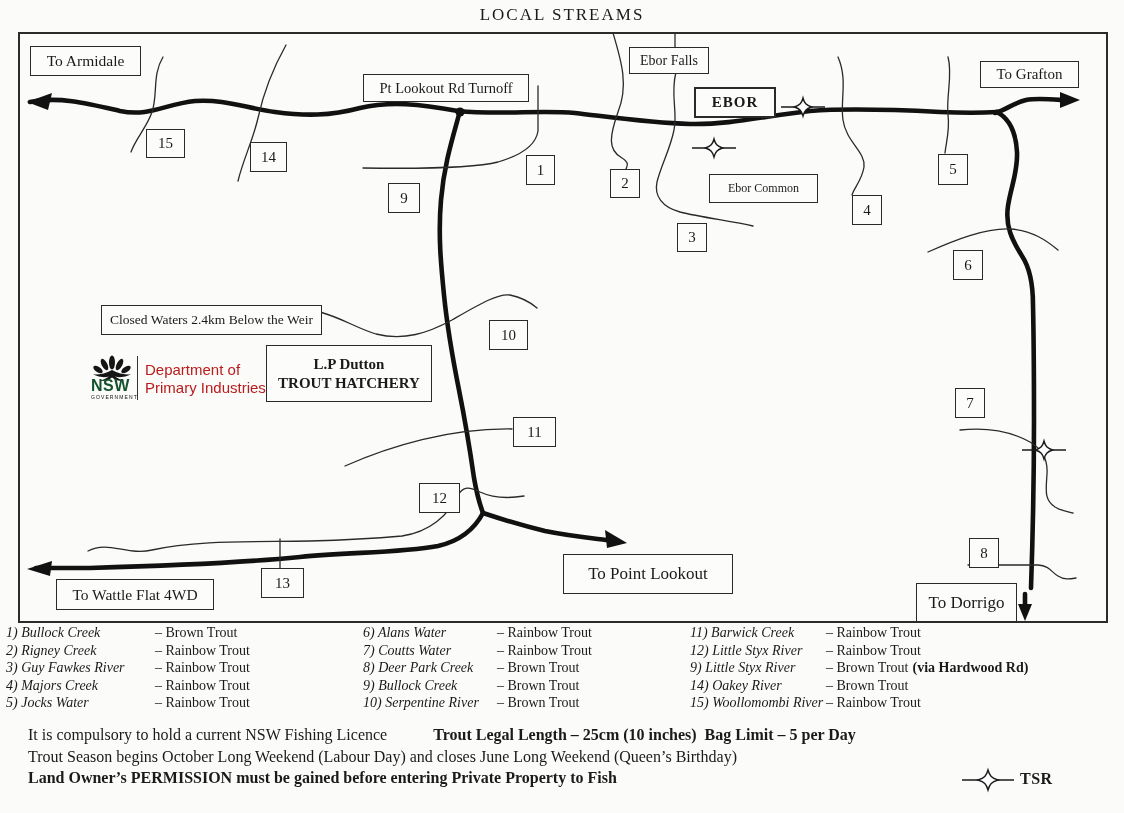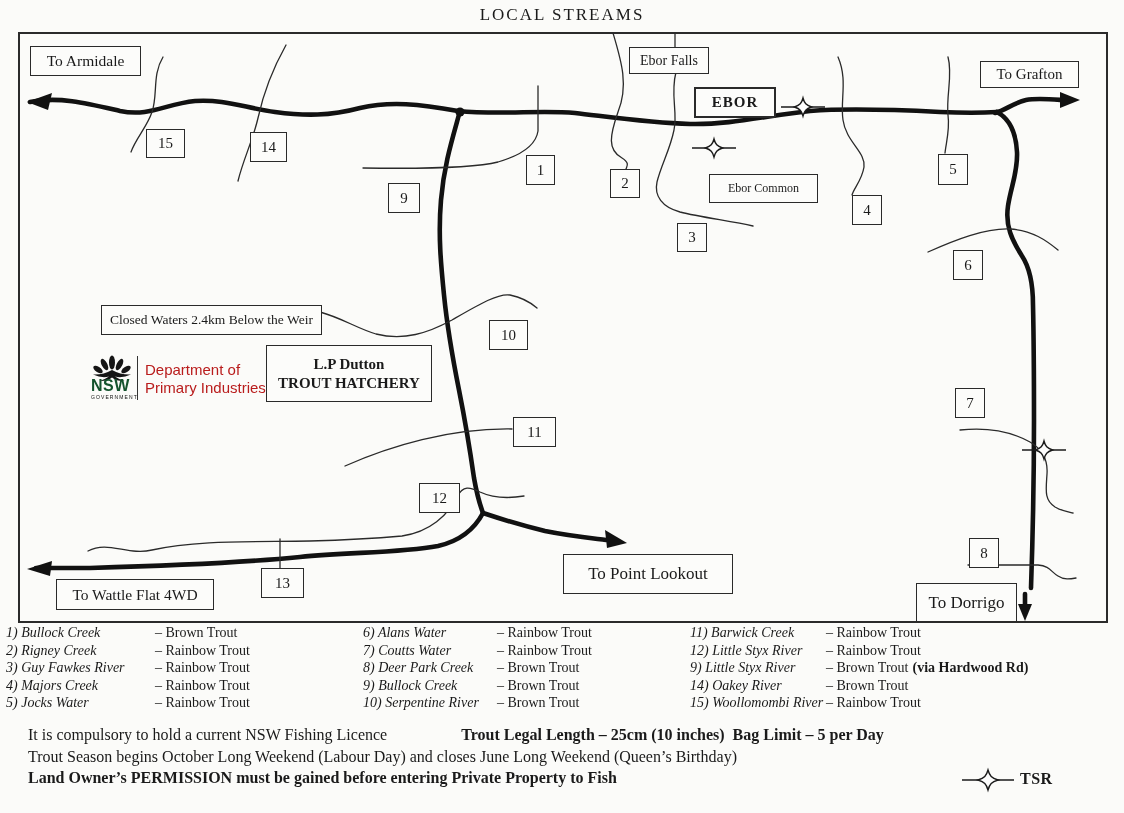--- a/index.html
+++ b/index.html
@@ -23,21 +23,21 @@
   
   .legend-col{top:624px;font-size:14px;line-height:17.6px;}
   .lrow{display:flex;white-space:nowrap;}
   .lname{display:inline-block;font-style:italic;}
   .lsuffix{font-weight:bold;margin-left:4px;}
   #legend-col-1{left:6px;width:352px;}  #legend-col-1 .lname{width:149px;}
   #legend-col-2{left:363px;width:322px;} #legend-col-2 .lname{width:134px;}
   #legend-col-3{left:690px;width:430px;} #legend-col-3 .lname{width:136px;}
   
   #footer{left:28px;top:724px;width:1080px;font-size:16px;line-height:21.5px;}
-  .fline{display:flex;white-space:pre-wrap;gap:28px;}
+  .fline{display:flex;white-space:pre-wrap;}
   .bold{font-weight:bold;}
   #footer-line1 .bold{margin-left:46px;text-align:right;}
   #tsr-key-label{left:1020px;top:770px;font-size:16px;font-weight:bold;letter-spacing:0.5px;}
   
   #nsw-logo{left:90px;top:354px;width:300px;height:48px;}
   #nsw-word{position:absolute;left:1px;top:24px;font-family:"Liberation Sans",sans-serif;
             font-weight:bold;font-size:16px;letter-spacing:0.5px;color:#14532d;line-height:16px;}
   #nsw-gov{position:absolute;left:1px;top:40px;font-family:"Liberation Sans",sans-serif;
            font-size:5px;letter-spacing:1.1px;color:#111;}
   #nsw-divider{position:absolute;left:47px;top:2px;width:1px;height:44px;background:#333;}
@@ -96,20 +96,21 @@
       <path class="tsr-line" d="M 1022 450 L 1066 450"></path>
       <path class="tsr-star" d="M 1044 441 C 1045.5 446.5 1047 448 1052.5 450 C 1047 452 1045.5 453.5 1044 459 C 1042.5 453.5 1041 452 1035.5 450 C 1041 448 1042.5 446.5 1044 441 Z"></path>
     </g>
     <g>
       <path class="tsr-line" d="M 962 780 L 1014 780"></path>
       <path class="tsr-star" d="M 988 770 C 989.7 776 991.5 778 998 780 C 991.5 782 989.7 784 988 790 C 986.3 784 984.5 782 978 780 C 984.5 778 986.3 776 988 770 Z"></path>
     </g>
   </svg>
 
   <div class="abs lblbox" style="left:30px;top:46px;width:109px;height:28px;font-size:15.5px">To Armidale</div>
+  <div class="abs lblbox" style="left:363px;top:74px;width:164px;height:26px;font-size:14.5px">Pt Lookout Rd Turnoff</div>
   <div class="abs lblbox" style="left:629px;top:47px;width:78px;height:25px;font-size:14px">Ebor Falls</div>
   <div class="abs lblbox" id="ebor-box" style="left:694px;top:87px;width:78px;height:27px;font-size:15px">EBOR</div>
   <div class="abs lblbox" style="left:980px;top:61px;width:97px;height:25px;font-size:15px">To Grafton</div>
   <div class="abs lblbox" style="left:709px;top:174px;width:107px;height:27px;font-size:12px">Ebor Common</div>
   <div class="abs lblbox" style="left:101px;top:305px;width:219px;height:28px;font-size:13.5px">Closed Waters 2.4km Below the Weir</div>
   <div class="abs lblbox" id="hatchery-box" style="left:266px;top:345px;width:164px;height:55px">
     <span>L.P Dutton</span>
     <span>TROUT HATCHERY</span>
   </div>
   <div class="abs lblbox" style="left:563px;top:554px;width:168px;height:38px;font-size:17px">To Point Lookout</div>
@@ -122,21 +123,21 @@
   <div class="abs marker" style="left:852px;top:195px;width:28px;height:28px">4</div>
   <div class="abs marker" style="left:938px;top:154px;width:28px;height:29px">5</div>
   <div class="abs marker" style="left:953px;top:250px;width:28px;height:28px">6</div>
   <div class="abs marker" style="left:955px;top:388px;width:28px;height:28px">7</div>
   <div class="abs marker" style="left:969px;top:538px;width:28px;height:28px">8</div>
   <div class="abs marker" style="left:388px;top:183px;width:30px;height:28px">9</div>
   <div class="abs marker" style="left:489px;top:320px;width:37px;height:28px">10</div>
   <div class="abs marker" style="left:513px;top:417px;width:41px;height:28px">11</div>
   <div class="abs marker" style="left:419px;top:483px;width:39px;height:28px">12</div>
   <div class="abs marker" style="left:261px;top:568px;width:41px;height:28px">13</div>
-  <div class="abs marker" style="left:250px;top:132px;width:35px;height:28px">14</div>
+  <div class="abs marker" style="left:250px;top:142px;width:35px;height:28px">14</div>
   <div class="abs marker" style="left:146px;top:129px;width:37px;height:27px">15</div>
 
   <div class="abs" id="nsw-logo">
     <svg width="44" height="28" viewBox="0 0 44 28">
       <g fill="#151515">
         <ellipse cx="22" cy="8.5" rx="3" ry="7"></ellipse>
         <ellipse cx="14.5" cy="10.5" rx="2.8" ry="6.2" transform="rotate(-28 14.5 10.5)"></ellipse>
         <ellipse cx="29.5" cy="10.5" rx="2.8" ry="6.2" transform="rotate(28 29.5 10.5)"></ellipse>
         <ellipse cx="8" cy="15.5" rx="2.6" ry="5.4" transform="rotate(-56 8 15.5)"></ellipse>
         <ellipse cx="36" cy="15.5" rx="2.6" ry="5.4" transform="rotate(56 36 15.5)"></ellipse>

